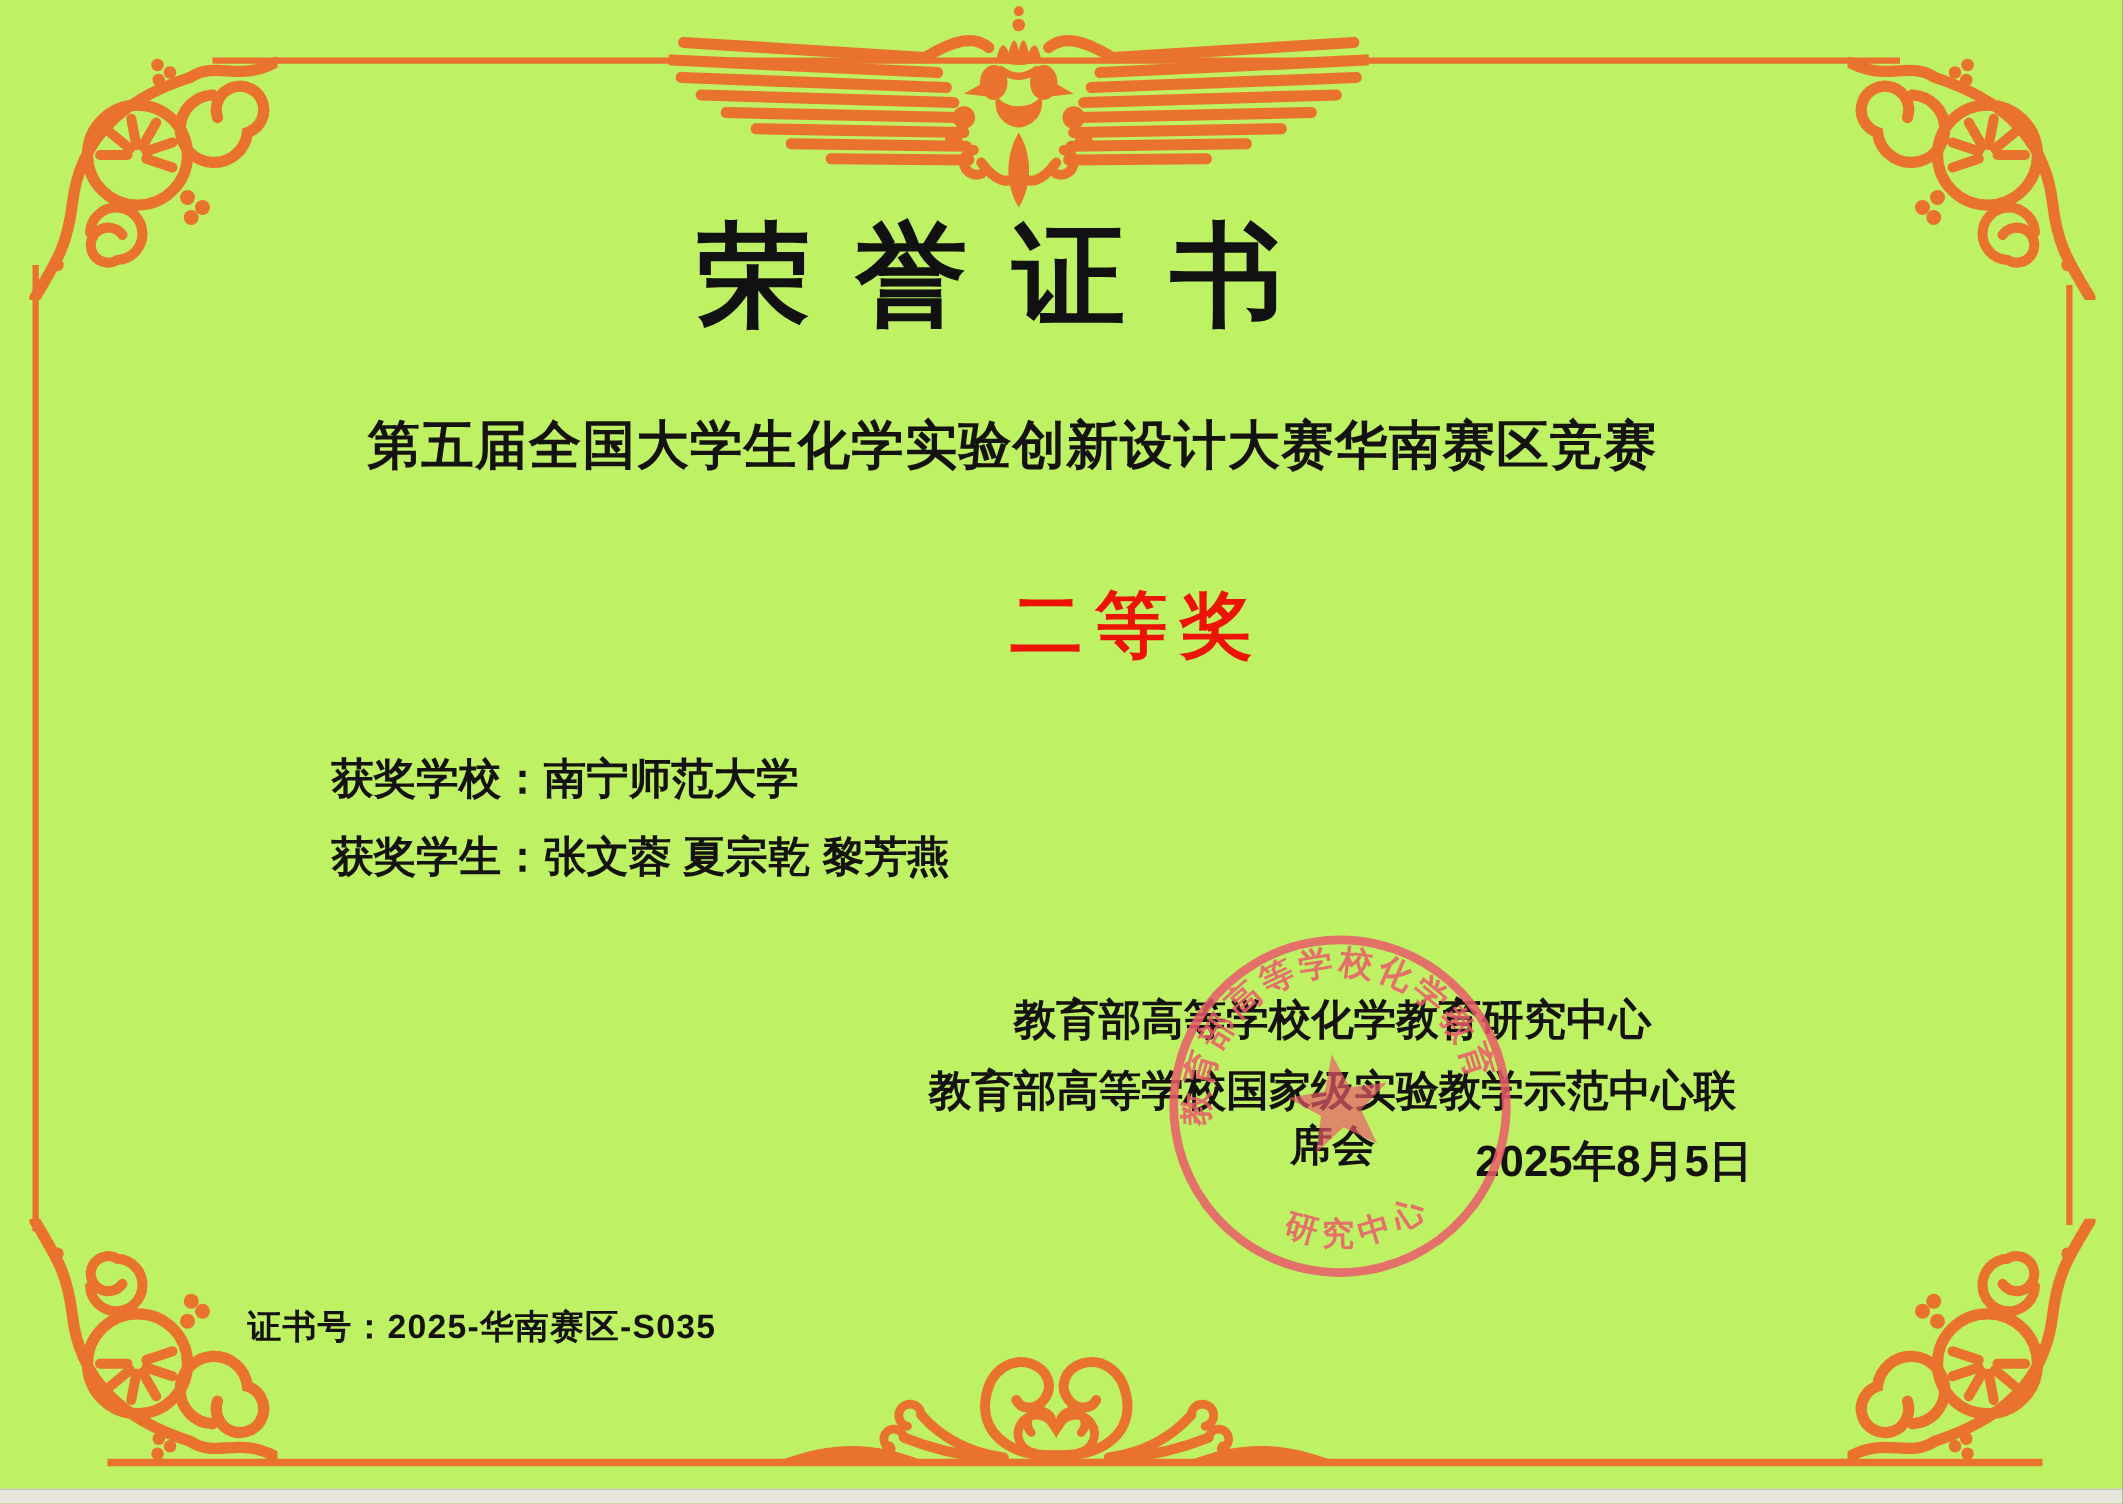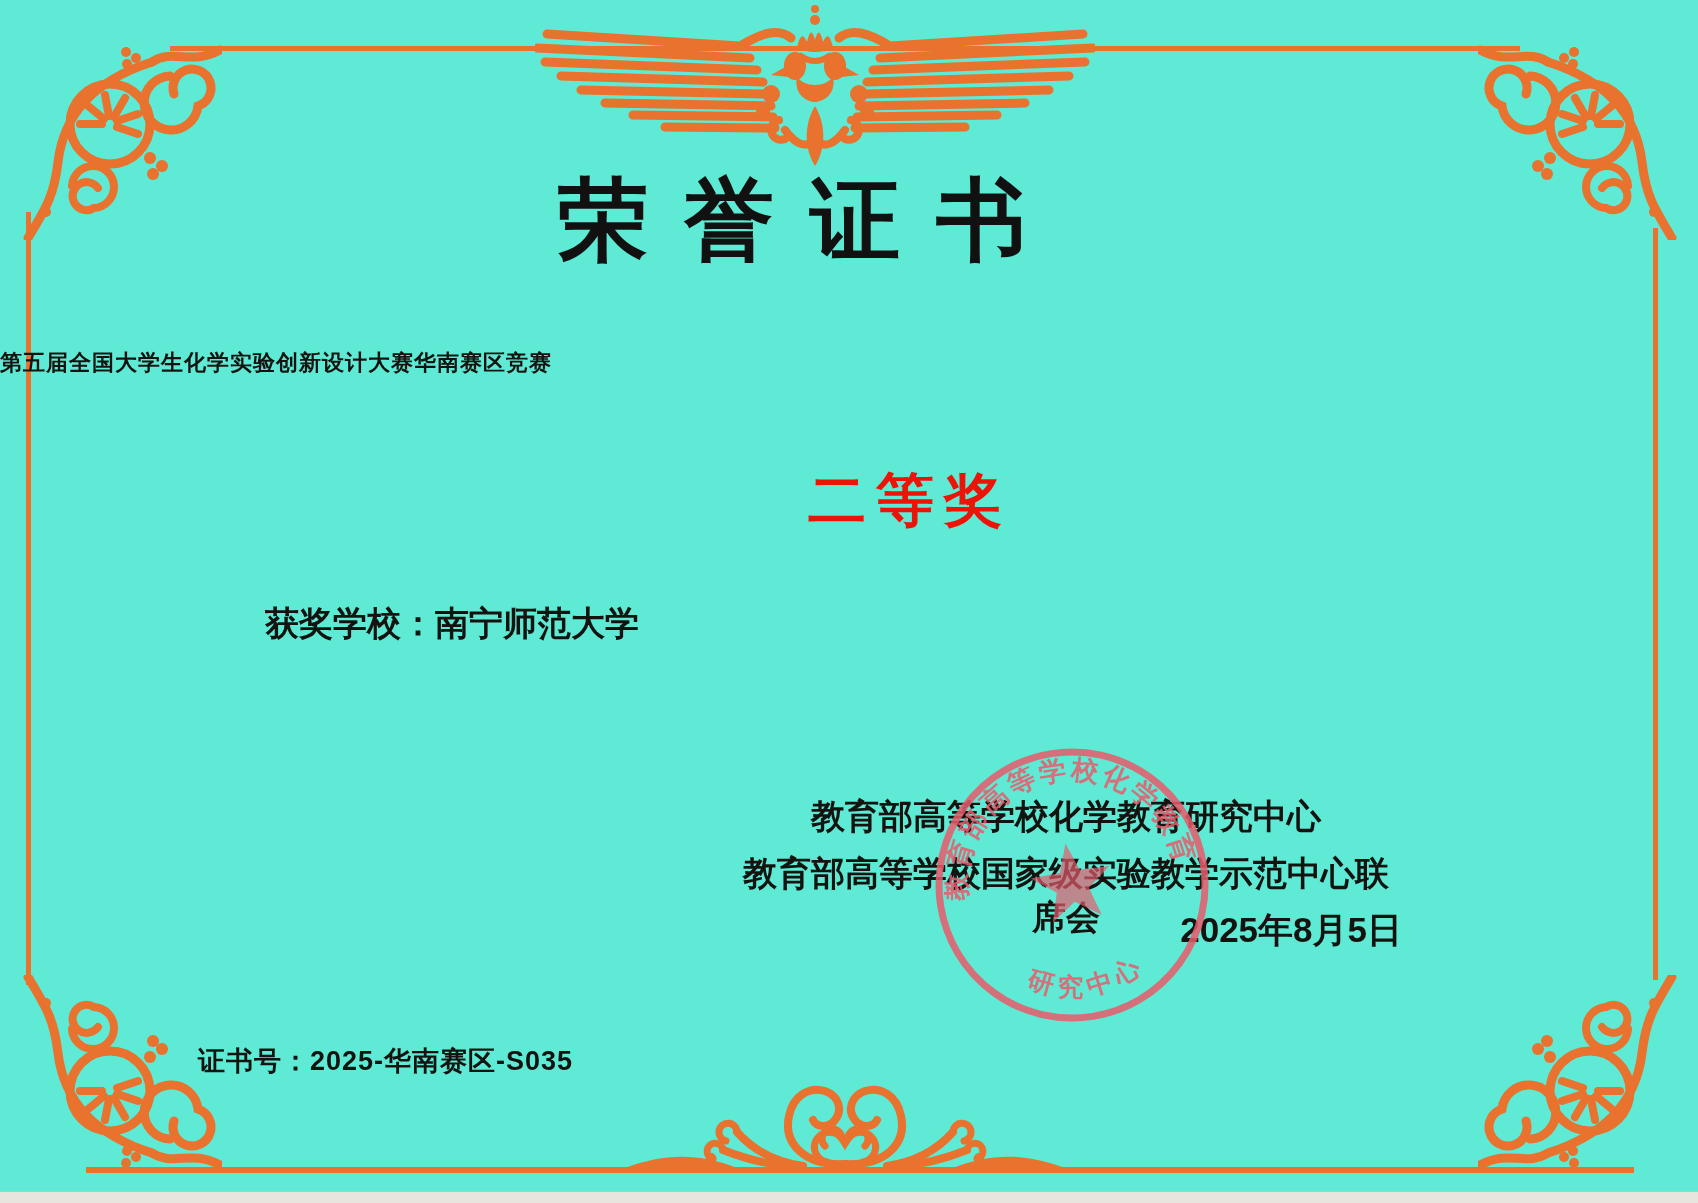--- a/index.html
+++ b/index.html
@@ -1,19 +1,19 @@
 <!DOCTYPE html>
 <html lang="zh"><head>
 <meta charset="utf-8">
 <style>
   html,body{margin:0;padding:0;background:#888;}
   .certificate{
     position:relative;
     width:1698px;height:1203px;
-    background:#5eead4;
+    background:#bef264;
     overflow:hidden;
     font-family:"Liberation Sans", sans-serif;
     color:#151310;
   }
   
   .bline{position:absolute;background:#e8722e;}
   .bline.top{left:170px;top:46px;width:1350px;height:5px;}
   .bline.left{left:26px;top:212px;width:5px;height:773px;}
   .bline.right{left:1653px;top:228px;width:5px;height:752px;}
   .bline.bottom{left:86px;top:1167px;width:1548px;height:6px;}
@@ -30,22 +30,22 @@
   .bottom-ornament{position:absolute;left:565px;top:1058px;width:560px;height:112px;}
   
   .page-title{
     position:absolute;left:0;top:160px;width:1620px;
     text-align:center;
     font-family:"DejaVu Serif", serif;
     font-size:90px;font-weight:bold;letter-spacing:36px;
     color:#111;
   }
   .competition{
-    position:absolute;left:0;top:348px;width:1620px;
-    font-size:22px;font-weight:bold;letter-spacing:1px;
+    position:absolute;left:0;top:328px;width:1620px;
+    text-align:center;font-size:42px;font-weight:bold;letter-spacing:1px;
   }
   .award{
     position:absolute;left:100px;top:462px;width:1620px;
     text-align:center;font-size:58px;font-weight:bold;letter-spacing:10px;
     color:#ed1407;
   }
   .fields{position:absolute;left:245px;top:600px;margin-left:20px;}
   .field-row{font-size:34px;font-weight:bold;height:63px;line-height:46px;}
   .issuer-block{
     position:absolute;left:730px;top:794px;width:672px;
@@ -190,20 +190,23 @@
 
   <div class="page-title">荣誉证书</div>
 
   <div class="competition">第五届全国大学生化学实验创新设计大赛华南赛区竞赛</div>
 
   <div class="award">二等奖</div>
 
   <div class="fields">
     <div class="field-row">
       <span>获奖学校：</span><span>南宁师范大学</span>
+    </div>
+    <div class="field-row">
+      <span>获奖学生：</span><span>张文蓉 夏宗乾 黎芳燕</span>
     </div>
   </div>
 
   <div class="issuer-block">
     <div class="issuer-line">教育部高等学校化学教育研究中心</div>
     <div class="issuer-line">教育部高等学校国家级实验教学示范中心联席会</div>
     <div class="date-line">2025年8月5日</div>
   </div>
 
   <div class="cert-no">

